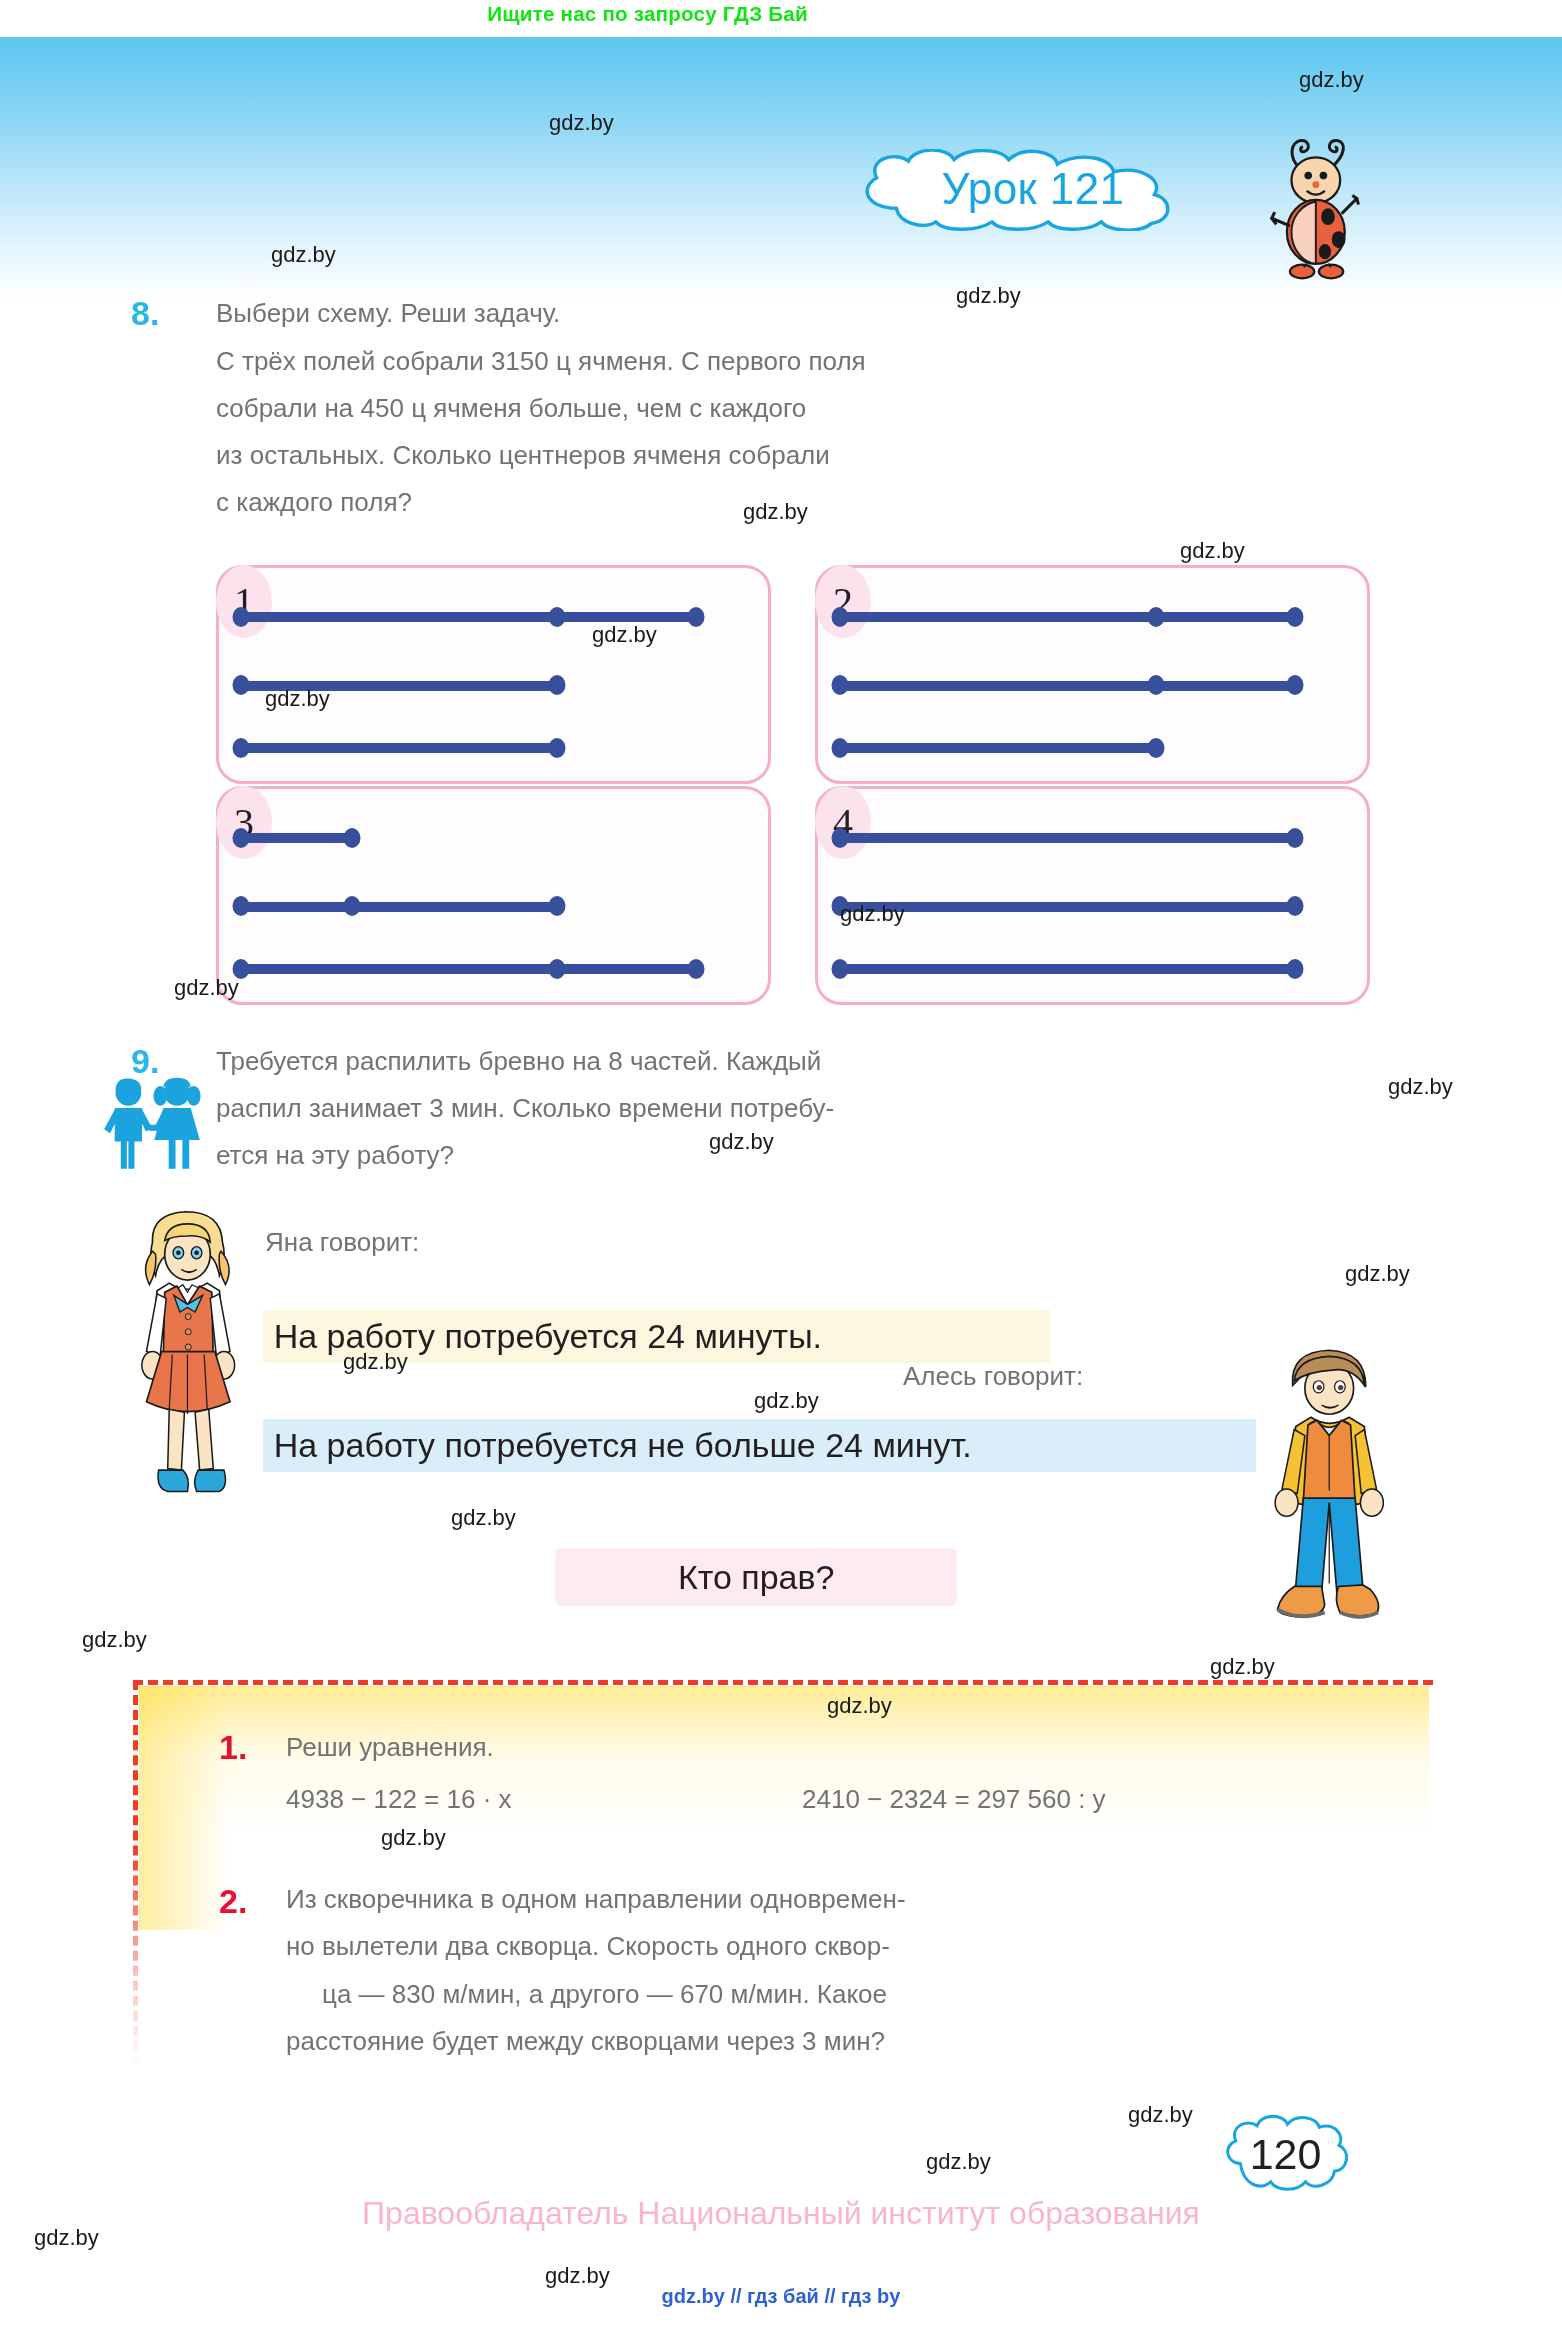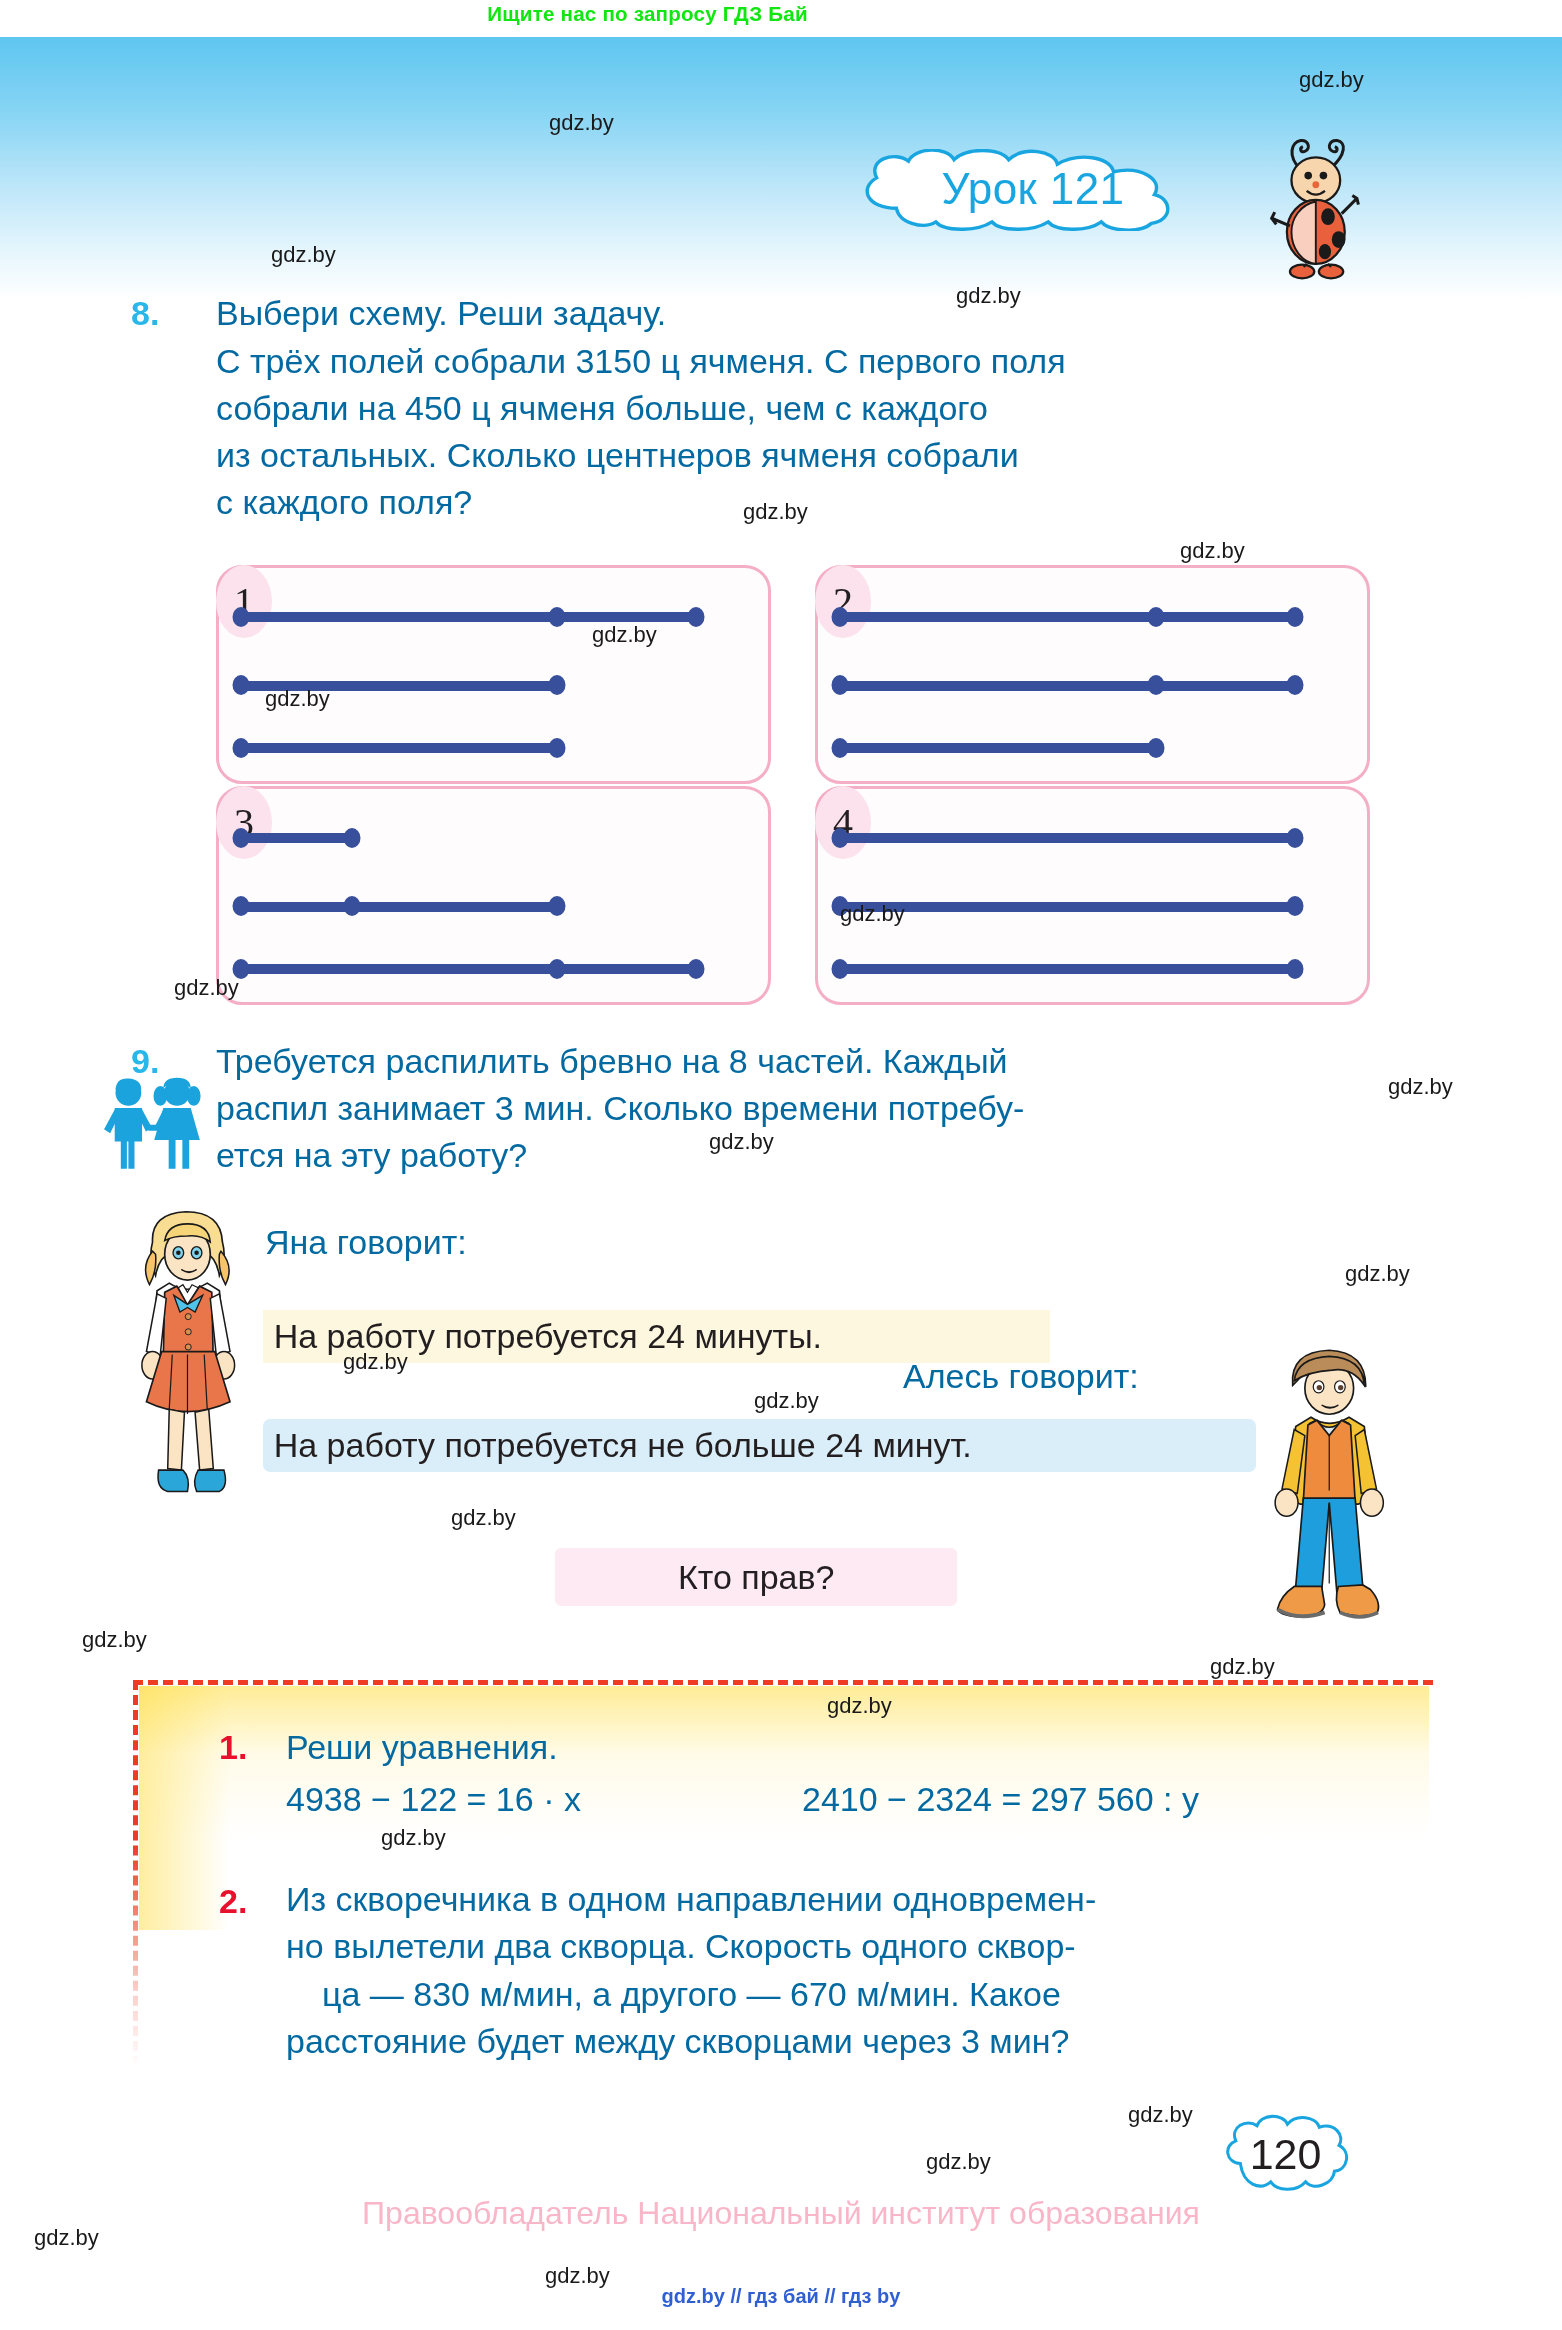--- a/index.html
+++ b/index.html
@@ -39,21 +39,21 @@
     display:flex;align-items:center;justify-content:center;
     color:#18a5e0;font-size:44px;font-weight:normal;letter-spacing:0.4px;
   }
 
   
   .exnum{
     position:absolute;color:#29b6e8;font-size:34px;font-weight:bold;
     font-family:"Liberation Sans",sans-serif;
   }
   .body-txt{
-    position:absolute;color:#0369a1;font-size:34px;line-height:46px;
+    position:absolute;color:#737373;font-size:26px;line-height:46px;
     font-family:"Liberation Sans",sans-serif;
   }
   .just{text-align:justify;text-align-last:left;}
 
   
   .scheme{
     position:absolute;border:3px solid #f4aec6;border-radius:26px;
     background:#fefcfd;
   }
   .scheme .badge{
@@ -270,21 +270,21 @@
       <path d="M112 352 Q104 366 110 380 L140 380 Q152 374 146 352 Z" fill="#2aa7d8" stroke="#1a1a1a" stroke-width="2"></path>
     </svg>
   </div>
 
   <div class="body-txt" style="left:265px;top:1219px;">Яна говорит:</div>
   <div class="bubble bub-yellow" style="left:263px;top:1266px;width:766px;height:53px;">
     <span>На работу потребуется 24 минуты.</span>
   </div>
 
   <div class="body-txt" style="left:903px;top:1353px;">Алесь говорит:</div>
-  <div class="bubble bub-blue" style="left:263px;top:1419px;width:972px;height:53px;border-radius:7px;">
+  <div class="bubble bub-blue" style="left:263px;top:1419px;width:972px;height:53px;">
     <span>На работу потребуется не больше 24 минут.</span>
   </div>
 
   <div class="bubble bub-pink" style="left:555px;top:1548px;width:381px;height:58px;">
     <span>Кто прав?</span>
   </div>
 
   <div style="position:absolute;left:1250px;top:1341px;width:160px;height:305px;">
     <svg width="160" height="305" viewBox="0 0 210 400">
       <path d="M56 58 Q52 14 104 12 Q152 14 152 60 Q150 38 130 32 Q112 44 92 36 Q72 36 62 52 Z" fill="#b98c5a" stroke="#1a1a1a" stroke-width="2.2"></path>

